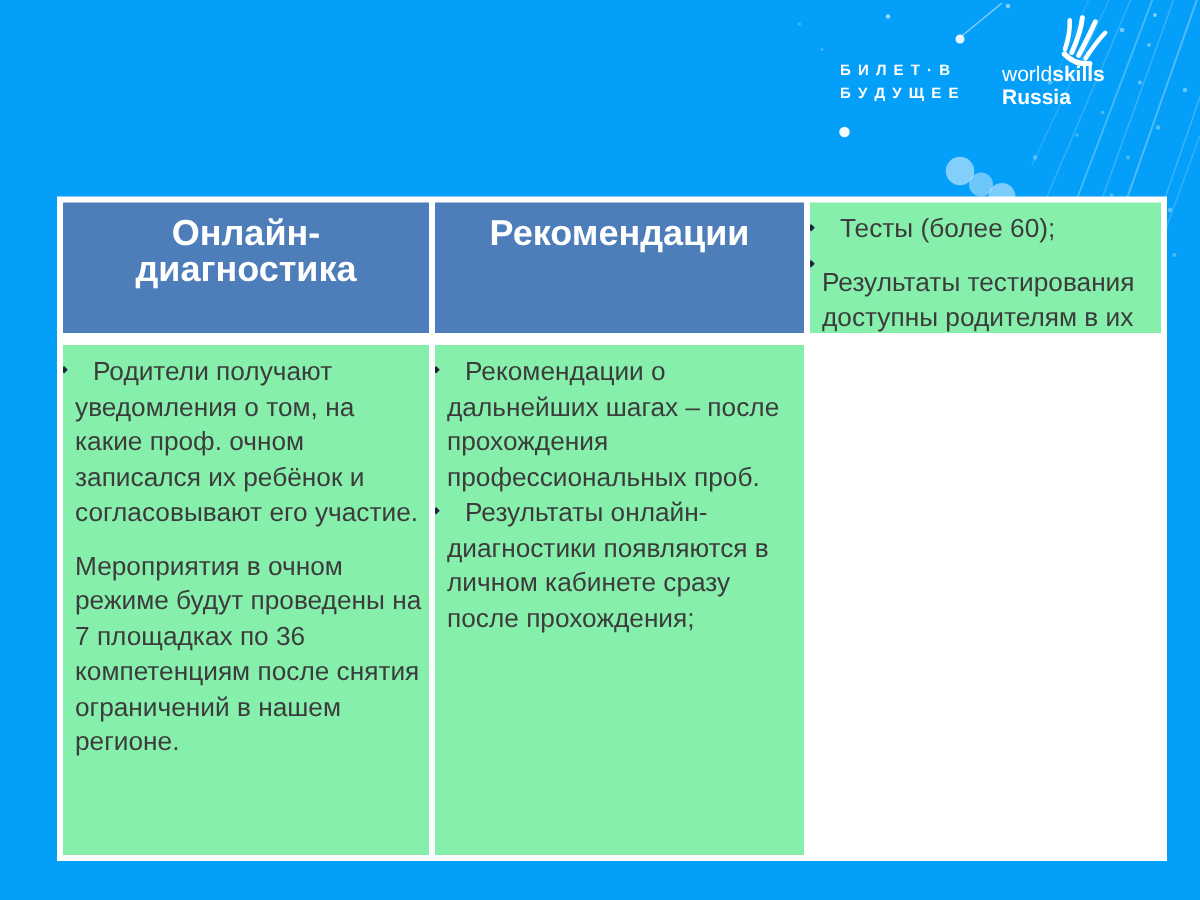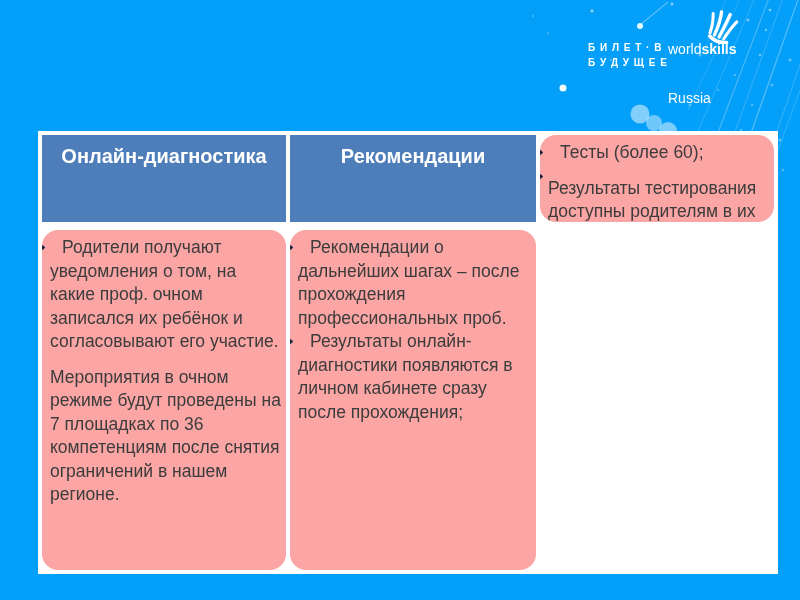--- a/index.html
+++ b/index.html
@@ -7,48 +7,48 @@
     position:relative; width:800px; height:600px; overflow:hidden;
     background:#049ff8;
     font-family:"Liberation Sans", sans-serif;
   }
   .deco { position:absolute; top:0; left:0; z-index:0; }
 
   
   .bilet {
     position:absolute; left:560px; top:40px; z-index:1;
     color:#ffffff; font-size:10px; font-weight:bold;
-    letter-spacing:1px; line-height:15px; white-space:nowrap;margin-left:28px;
+    letter-spacing:1px; line-height:15px; white-space:nowrap;
   }
   .ws { position:absolute; left:668px; top:6px; z-index:1; color:#fff; }
   .ws .hand { display:block; margin-left:36px; }
   .ws-text { font-size:14px; line-height:15px; margin-top:-2px; }
   .ws-text .w1 { font-weight:normal; }
   .ws-text .w2 { font-weight:bold; }
-  .ws-text .w3 { font-weight:normal;margin-top:34px; }
+  .ws-text .w3 { font-weight:bold; }
 
   
   .table {
     position:absolute; left:38px; top:131px; z-index:2;
     width:740px; height:443px; box-sizing:border-box;
     background:#ffffff; padding:4px;
     display:grid;
     grid-template-columns:244px 246px 234px;
     grid-template-rows:87px 340px;
     column-gap:4px; row-gap:8px;
   }
   .hcell {
     background:#4d7eba; color:#ffffff;
-    font-weight:bold; font-size:20px; line-height:24px;
+    font-weight:bold; font-size:24px; line-height:24px;
     text-align:center; padding-top:9px; box-sizing:border-box;
   }
   .cell {
-    background:#fca5a5; color:#3c3c3c;
+    background:#86efac; color:#3c3c3c;
     font-size:17.5px; line-height:23.5px;
-    padding:6px 5px 0 8px; box-sizing:border-box; overflow:hidden;border-radius:16px;
+    padding:6px 5px 0 8px; box-sizing:border-box; overflow:hidden;
   }
   .blist { list-style:none; margin:0; padding:0; }
   .blist li { position:relative; text-indent:12px; }
   .bullet {
     position:absolute; left:-17px; top:0; text-indent:0;
     color:#1a2440; font-size:15px;
   }
   .para { margin:0; }
   .gap { margin-top:12px; }
 </style>

